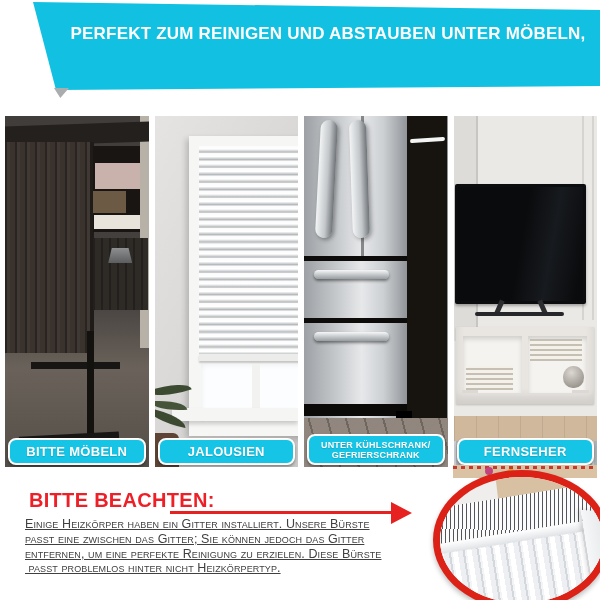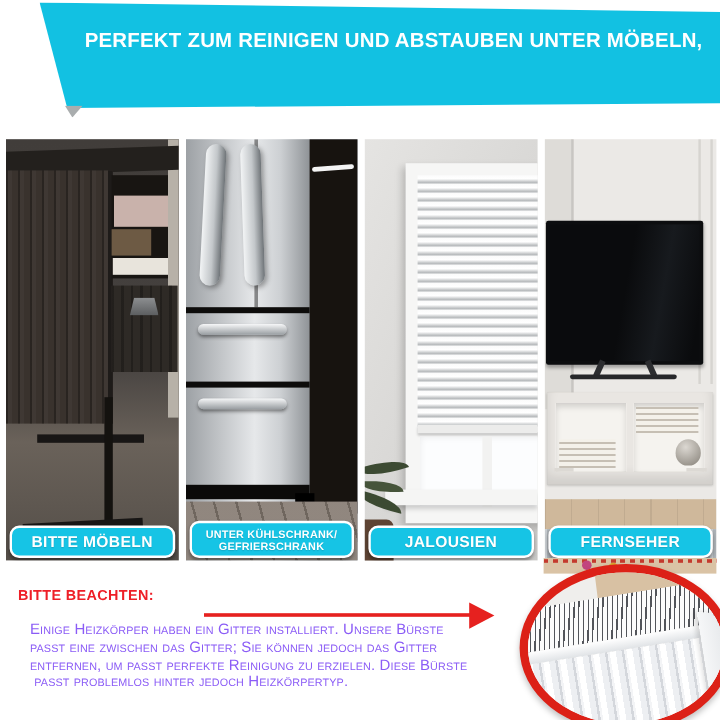--- a/index.html
+++ b/index.html
@@ -112,28 +112,28 @@
 
   
   .rug-trim{position:absolute;left:453px;top:465px;width:144px;height:13px;background:#dac3a5;}
   .rug-trim .trimline{position:absolute;left:0;top:1px;width:100%;height:3px;
           background:repeating-linear-gradient(90deg,#c43a2d 0 4px,rgba(0,0,0,0) 4px 8px);}
   .dot{position:absolute;border-radius:50%;width:8px;height:8px;}
   .dot-pink{left:32px;top:2px;background:#c2447e;}
   .dot-yellow{left:54px;top:4px;background:#d9a42c;}
 
   
-  .note-heading{position:absolute;left:15px;top:489px;margin:0;font-size:12px;font-weight:bold;
+  .note-heading{position:absolute;left:29px;top:489px;margin:0;font-size:20px;font-weight:bold;
                 color:#ee1f27;letter-spacing:.3px;}
   .arrow{position:absolute;left:170px;top:501px;width:243px;height:24px;}
   .arrow .shaft{position:absolute;left:0;top:10px;width:223px;height:3px;background:#e6211f;}
   .arrow .head{position:absolute;left:221px;top:1px;width:0;height:0;
                border-left:21px solid #e6211f;border-top:11px solid transparent;border-bottom:11px solid transparent;}
-  .note-body{position:absolute;left:25px;top:517px;margin:0;color:#8b5cf6;font-size:12.5px;
-             line-height:14.8px;font-variant:small-caps;letter-spacing:.1px;}
+  .note-body{position:absolute;left:25px;top:517px;margin:0;color:#404040;font-size:12.5px;
+             line-height:14.8px;font-variant:small-caps;letter-spacing:.1px;text-decoration:underline;}
   .note-body span{display:block;white-space:pre;}
 
   
   .inset{position:absolute;left:433px;top:470px;width:163px;height:126px;border-radius:50%;
          border:7px solid #dc2117;overflow:hidden;background:#efeeec;box-shadow:0 3px 5px rgba(0,0,0,.25);}
   .in-carpet{position:absolute;right:-14px;top:-8px;width:120px;height:34px;background:#d8c1a3;transform:rotate(-7deg);}
   .radiator{position:absolute;left:-14px;top:18px;width:195px;height:120px;transform:rotate(-9deg);}
   .rad-grille{position:absolute;left:0;top:0;width:100%;height:36px;border-radius:2px;
               background:#fcfcfc repeating-linear-gradient(100deg,rgba(35,38,45,.78) 0 1px,rgba(0,0,0,0) 1px 4px);}
   .rad-edge{position:absolute;left:0;top:36px;width:100%;height:10px;
@@ -171,58 +171,58 @@
         <div class="p1-handle"></div>
       </div>
       <div class="p1-rail1"></div>
       <div class="p1-leg"></div>
       <div class="p1-rail2"></div>
       <figcaption class="pill">
         <span>BITTE MÖBELN</span>
       </figcaption>
     </figure>
 
+    <figure class="panel p2">
+      <div class="p2-frame">
+        <div class="p2-blinds"></div>
+        <div class="p2-rail"></div>
+        <div class="p2-panes">
+          <div class="p2-mullion"></div>
+        </div>
+      </div>
+      <div class="p2-sill"></div>
+      <div class="p2-leaf l1"></div>
+      <div class="p2-leaf l2"></div>
+      <div class="p2-leaf l3"></div>
+      <div class="p2-pot"></div>
+      <figcaption class="pill">
+        <span>JALOUSIEN</span>
+      </figcaption>
+    </figure>
+
     <figure class="panel p3">
       <div class="p3-cabinet">
         <div class="p3-streak"></div>
       </div>
       <div class="p3-seamv"></div>
       <div class="p3-handle h1"></div>
       <div class="p3-handle h2"></div>
       <div class="p3-seamh s1"></div>
       <div class="p3-drawerhandle d1"></div>
       <div class="p3-seamh s2"></div>
       <div class="p3-drawerhandle d2"></div>
       <div class="p3-base"></div>
       <div class="p3-foot"></div>
       <div class="p3-floor"></div>
       <figcaption class="pill pill--small">
         <span>UNTER KÜHLSCHRANK/</span>
         <span>GEFRIERSCHRANK</span>
       </figcaption>
     </figure>
 
-    <figure class="panel p2">
-      <div class="p2-frame">
-        <div class="p2-blinds"></div>
-        <div class="p2-rail"></div>
-        <div class="p2-panes">
-          <div class="p2-mullion"></div>
-        </div>
-      </div>
-      <div class="p2-sill"></div>
-      <div class="p2-leaf l1"></div>
-      <div class="p2-leaf l2"></div>
-      <div class="p2-leaf l3"></div>
-      <div class="p2-pot"></div>
-      <figcaption class="pill">
-        <span>JALOUSIEN</span>
-      </figcaption>
-    </figure>
-
     <figure class="panel p4">
       <div class="p4-door"></div>
       <div class="p4-molding m1"></div>
       <div class="p4-molding m2"></div>
       <div class="p4-tv">
         <div class="p4-screen"></div>
       </div>
       <div class="p4-legl"></div>
       <div class="p4-legr"></div>
       <div class="p4-base"></div>
@@ -252,22 +252,22 @@
   </div>
 
   <h2 class="note-heading">BITTE BEACHTEN:</h2>
   <div class="arrow">
     <i class="shaft"></i>
     <i class="head"></i>
   </div>
   <p class="note-body">
     <span>Einige Heizkörper haben ein Gitter installiert. Unsere Bürste</span>
     <span>passt eine zwischen das Gitter; Sie können jedoch das Gitter</span>
-    <span>entfernen, um passt perfekte Reinigung zu erzielen. Diese Bürste</span>
-    <span> passt problemlos hinter jedoch Heizkörpertyp.</span>
+    <span>entfernen, um eine perfekte Reinigung zu erzielen. Diese Bürste</span>
+    <span> passt problemlos hinter nicht Heizkörpertyp.</span>
   </p>
 
   <div class="inset">
     <div class="in-carpet"></div>
     <div class="radiator">
       <div class="rad-grille"></div>
       <div class="rad-edge"></div>
       <div class="rad-ribs"></div>
       <div class="rad-endcap"></div>
     </div>

